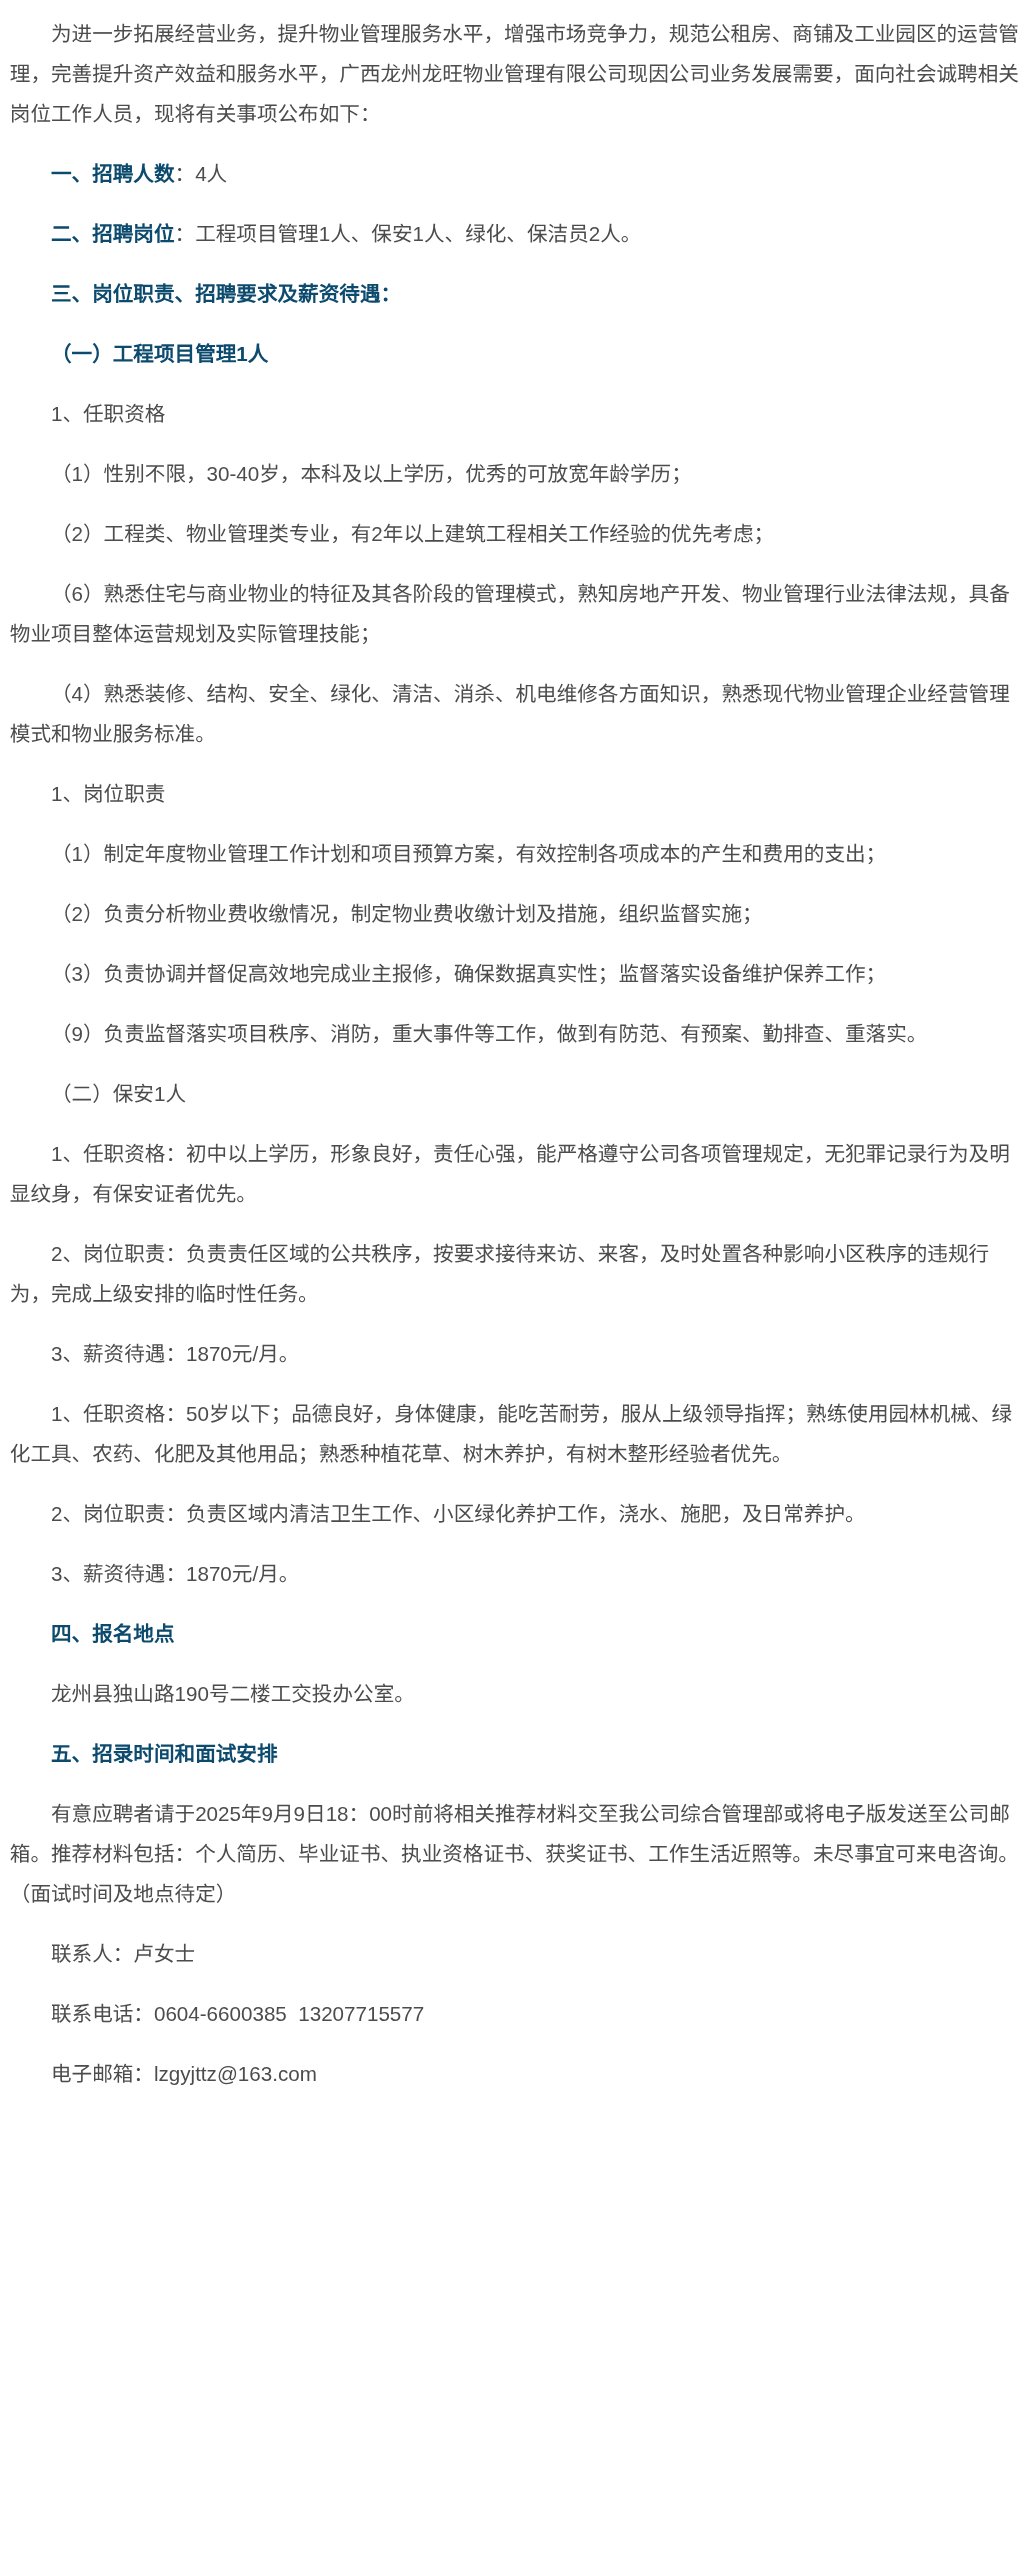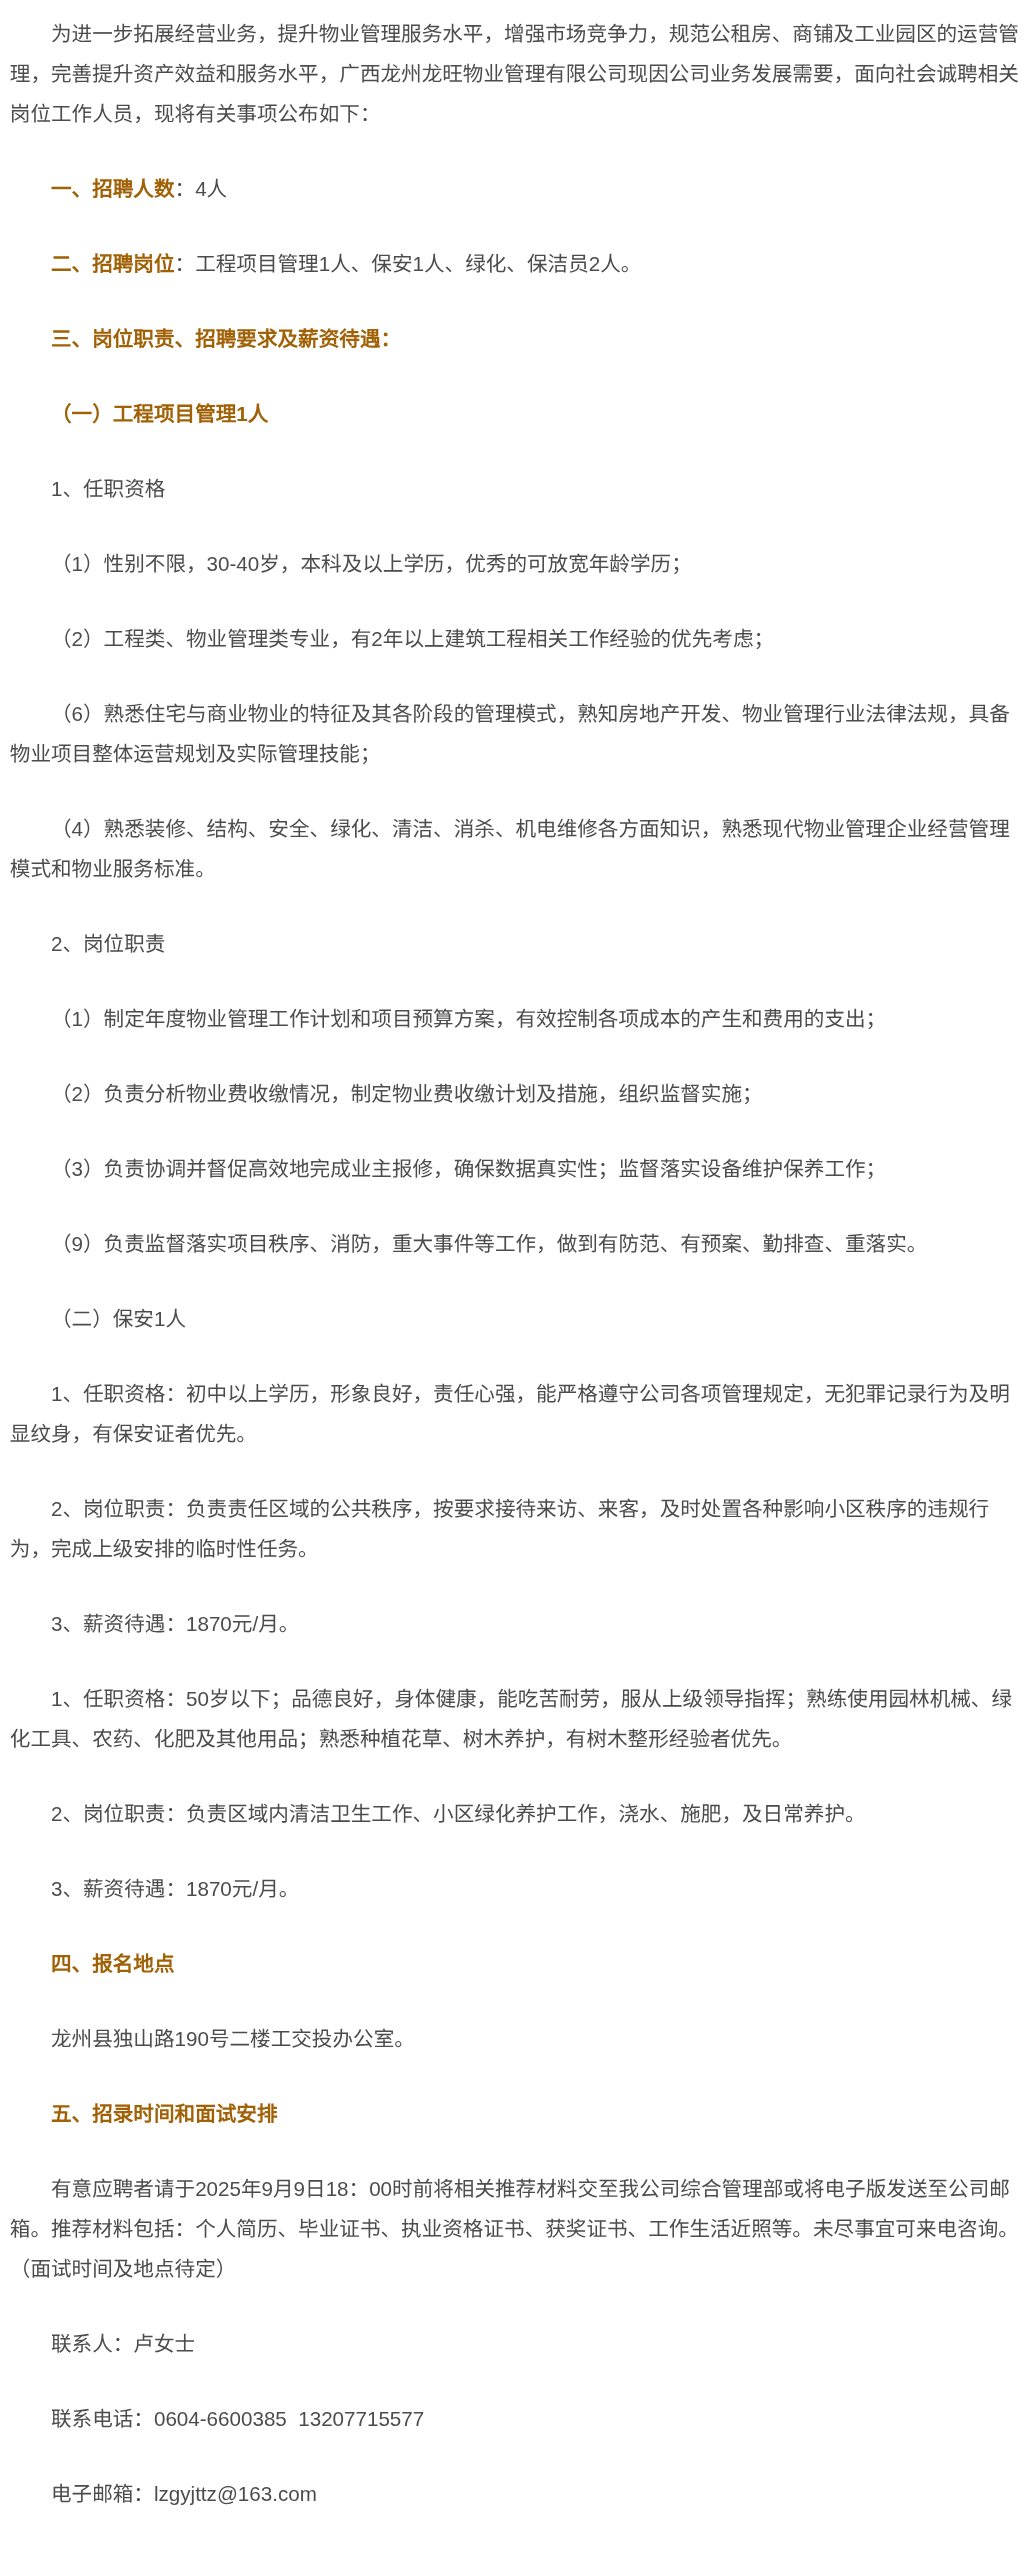--- a/index.html
+++ b/index.html
@@ -11,49 +11,49 @@
     width: 1029px;
     font-family: "Liberation Sans", "DejaVu Sans", sans-serif;
   }
   main[data-name="announcement-body"] {
     padding: 13.7px 9.8px 39px 9.8px;
     box-sizing: border-box;
   }
   p.doc-para {
     font-size: 20.6px;
     line-height: 40px;
-    margin: 35px 0;
+    margin: 20px 0;
     color: #4c4c4c;
     text-indent: 2em;
     white-space: pre-wrap;
     word-break: break-all;
   }
   p.doc-para:first-child {
     margin-top: 0;
   }
   p.doc-para strong {
-    color: #a16207;
+    color: #0c4a6e;
     font-weight: bold;
   }
 </style>
 </head>
 <body>
 
 <main data-name="announcement-body">
     <p class="doc-para" data-name="intro-paragraph"><span data-name="intro-paragraph-text">为进一步拓展经营业务，提升物业管理服务水平，增强市场竞争力，规范公租房、商铺及工业园区的运营管理，完善提升资产效益和服务水平，广西龙州龙旺物业管理有限公司现因公司业务发展需要，面向社会诚聘相关岗位工作人员，现将有关事项公布如下：</span></p>
     <p class="doc-para" data-name="recruit-count-heading"><strong data-name="recruit-count-heading-bold-label">一、招聘人数</strong><span data-name="recruit-count-heading-text">：4人</span></p>
     <p class="doc-para" data-name="recruit-positions-heading"><strong data-name="recruit-positions-heading-bold-label">二、招聘岗位</strong><span data-name="recruit-positions-heading-text">：工程项目管理1人、保安1人、绿化、保洁员2人。</span></p>
     <p class="doc-para" data-name="duties-requirements-heading"><strong data-name="duties-requirements-heading-bold-label">三、岗位职责、招聘要求及薪资待遇：</strong></p>
     <p class="doc-para" data-name="position-1-heading"><strong data-name="position-1-heading-bold-label">（一）工程项目管理1人</strong></p>
     <p class="doc-para" data-name="position-1-qualifications-title"><span data-name="position-1-qualifications-title-text">1、任职资格</span></p>
     <p class="doc-para" data-name="position-1-qualification-1"><span data-name="position-1-qualification-1-text">（1）性别不限，30-40岁，本科及以上学历，优秀的可放宽年龄学历；</span></p>
     <p class="doc-para" data-name="position-1-qualification-2"><span data-name="position-1-qualification-2-text">（2）工程类、物业管理类专业，有2年以上建筑工程相关工作经验的优先考虑；</span></p>
     <p class="doc-para" data-name="position-1-qualification-3"><span data-name="position-1-qualification-3-text">（6）熟悉住宅与商业物业的特征及其各阶段的管理模式，熟知房地产开发、物业管理行业法律法规，具备物业项目整体运营规划及实际管理技能；</span></p>
     <p class="doc-para" data-name="position-1-qualification-4"><span data-name="position-1-qualification-4-text">（4）熟悉装修、结构、安全、绿化、清洁、消杀、机电维修各方面知识，熟悉现代物业管理企业经营管理模式和物业服务标准。</span></p>
-    <p class="doc-para" data-name="position-1-duties-title"><span data-name="position-1-duties-title-text">2、岗位职责</span></p>
+    <p class="doc-para" data-name="position-1-duties-title"><span data-name="position-1-duties-title-text">1、岗位职责</span></p>
     <p class="doc-para" data-name="position-1-duty-1"><span data-name="position-1-duty-1-text">（1）制定年度物业管理工作计划和项目预算方案，有效控制各项成本的产生和费用的支出；</span></p>
     <p class="doc-para" data-name="position-1-duty-2"><span data-name="position-1-duty-2-text">（2）负责分析物业费收缴情况，制定物业费收缴计划及措施，组织监督实施；</span></p>
     <p class="doc-para" data-name="position-1-duty-3"><span data-name="position-1-duty-3-text">（3）负责协调并督促高效地完成业主报修，确保数据真实性；监督落实设备维护保养工作；</span></p>
     <p class="doc-para" data-name="position-1-duty-4"><span data-name="position-1-duty-4-text">（9）负责监督落实项目秩序、消防，重大事件等工作，做到有防范、有预案、勤排查、重落实。</span></p>
     <p class="doc-para" data-name="position-2-heading"><span data-name="position-2-heading-text">（二）保安1人</span></p>
     <p class="doc-para" data-name="position-2-qualifications"><span data-name="position-2-qualifications-text">1、任职资格：初中以上学历，形象良好，责任心强，能严格遵守公司各项管理规定，无犯罪记录行为及明显纹身，有保安证者优先。</span></p>
     <p class="doc-para" data-name="position-2-duties"><span data-name="position-2-duties-text">2、岗位职责：负责责任区域的公共秩序，按要求接待来访、来客，及时处置各种影响小区秩序的违规行为，完成上级安排的临时性任务。</span></p>
     <p class="doc-para" data-name="position-2-salary"><span data-name="position-2-salary-text">3、薪资待遇：1870元/月。</span></p>
     <p class="doc-para" data-name="position-3-qualifications"><span data-name="position-3-qualifications-text">1、任职资格：50岁以下；品德良好，身体健康，能吃苦耐劳，服从上级领导指挥；熟练使用园林机械、绿化工具、农药、化肥及其他用品；熟悉种植花草、树木养护，有树木整形经验者优先。</span></p>
     <p class="doc-para" data-name="position-3-duties"><span data-name="position-3-duties-text">2、岗位职责：负责区域内清洁卫生工作、小区绿化养护工作，浇水、施肥，及日常养护。</span></p>

